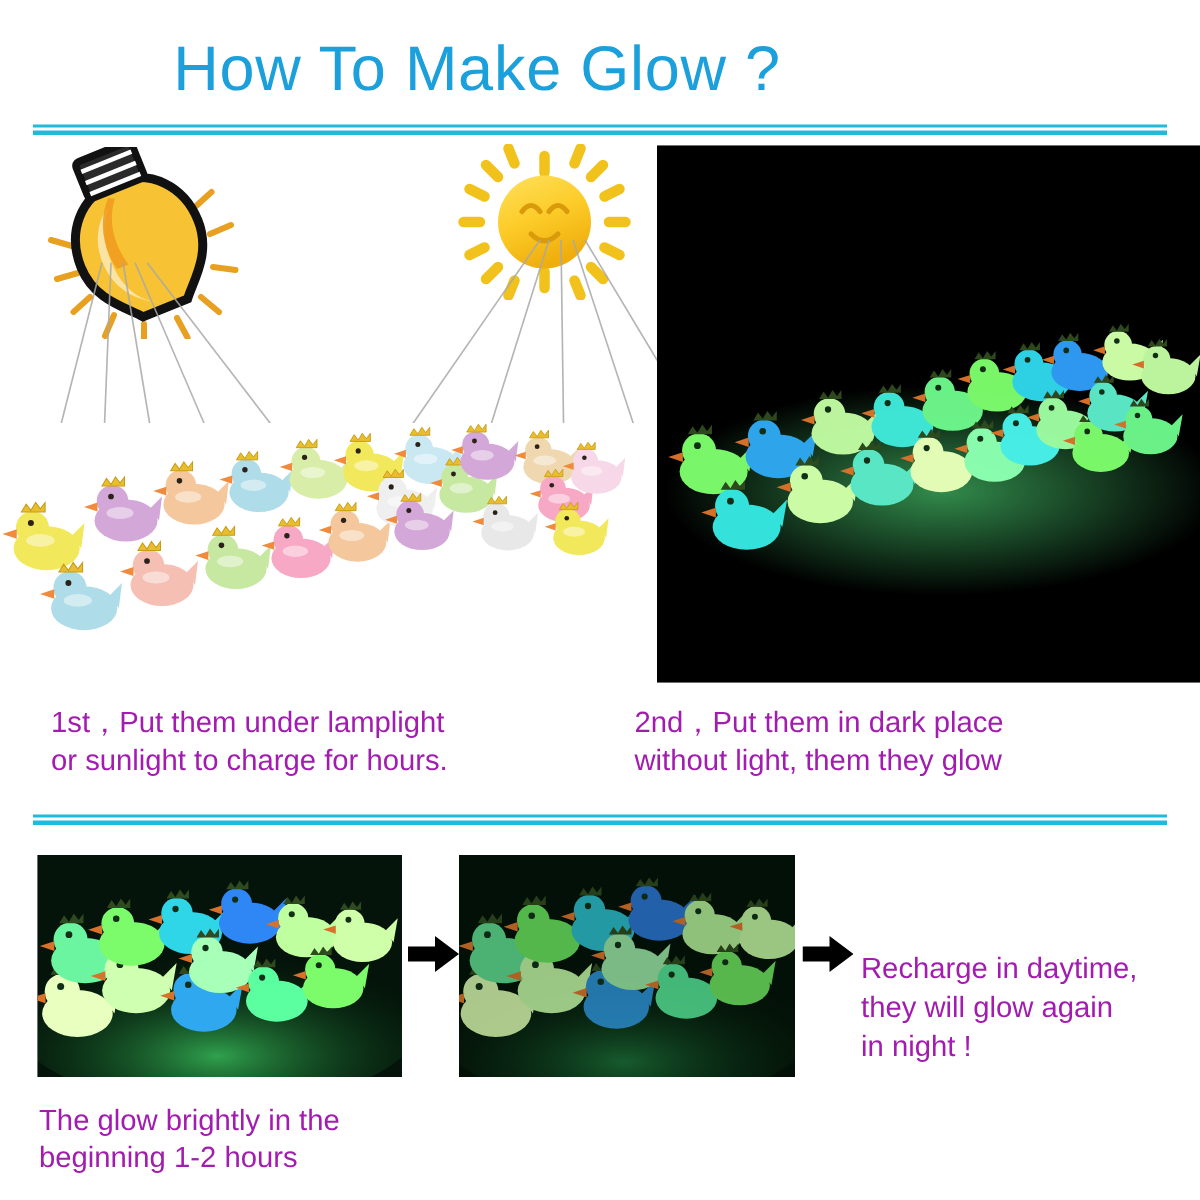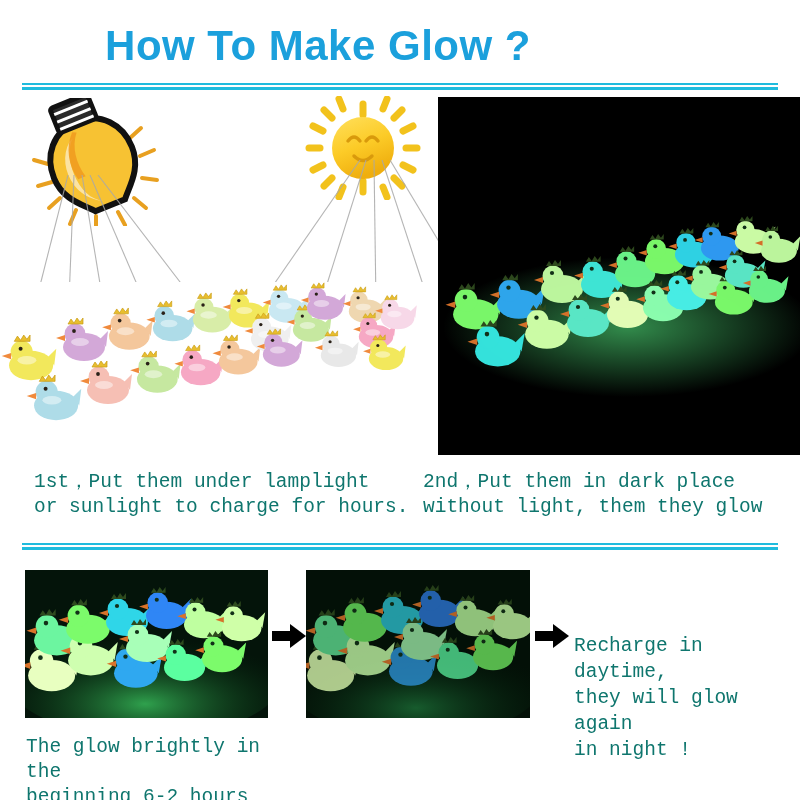--- a/index.html
+++ b/index.html
@@ -22,21 +22,21 @@
   }
 
   
   .title {
     position: absolute;
     left: 0;
     top: 22px;
     width: 636px;
     text-align: center;
     font-size: 42px;
-    font-weight: bold;
+    font-weight: normal;
     letter-spacing: 0.5px;
     color: #1BA0DC;
     font-family: "Liberation Sans", sans-serif;
     white-space: nowrap;
   }
 
   
   .divider {
     position: absolute;
     left: 22px;
@@ -105,24 +105,24 @@
   .arrow {
     position: absolute;
     width: 34px; height: 26px;
   }
   .arrow-mid   { left: 272px; top: 623px; }
   .arrow-right { left: 535px; top: 623px; }
 
   
   .caption {
     position: absolute;
-    color: #0f766e;
+    color: #a21caf;
     font-size: 19.5px;
     line-height: 25px;
-    font-family: Liberation Mono, monospace;
+    font-family: Liberation Sans, sans-serif;
     white-space: pre-line;
   }
   .cap-1 { left: 34px;  top: 470px; width: 380px; }
   .cap-2 { left: 423px; top: 470px; width: 350px; }
   .cap-3 { left: 26px;  top: 735px; width: 270px; }
   .cap-4 { left: 314px; top: 735px; width: 230px; }
   .cap-5 { left: 574px; top: 617px; width: 224px; line-height: 26px; margin-top: 16px; }
 </style>
 </head>
 <body>
@@ -502,18 +502,18 @@
       <rect x="0" y="8" width="20" height="10" fill="#000000"></rect>
       <path d="M18 1 L34 13 L18 25 Z" fill="#000000"></path>
     </svg>
   </div>
 
   <div class="caption cap-1">1st，Put them under lamplight
 or sunlight to charge for hours.</div>
   <div class="caption cap-2">2nd，Put them  in dark place
 without light, them they glow</div>
   <div class="caption cap-3">The glow brightly in the
-beginning 6-2 hours</div>
+beginning 1-2 hours</div>
   <div class="caption cap-5">Recharge in daytime,
 they will glow again
 in night !</div>
 
 </div>
 
 </body></html>

